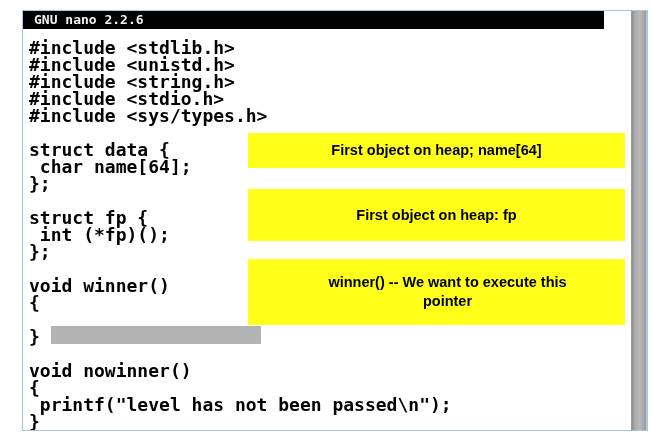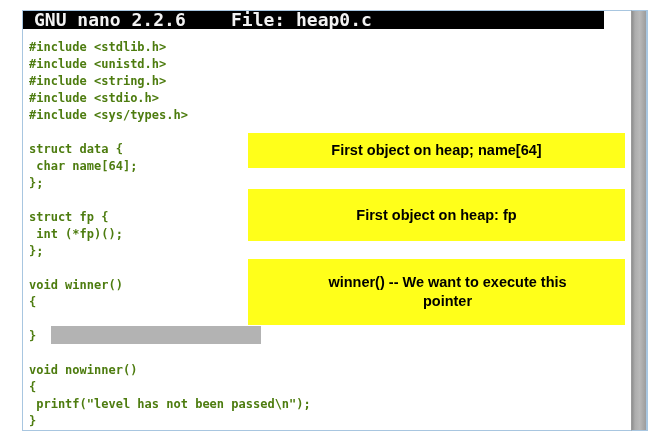--- a/index.html
+++ b/index.html
@@ -31,21 +31,21 @@
   
   #title-bar {
     position: absolute;
     left: 0;
     top: 0;
     width: 581px;
     height: 18px;
     background: #000000;
     color: #f2f2f2;
     font-family: "DejaVu Sans Mono", monospace;
-    font-size: 18px;
+    font-size: 13px;
     font-weight: bold;
     line-height: 18px;
     white-space: pre;
     overflow: hidden;
   }
   #title-bar .tb-app {
     position: absolute;
     left: 11px;
     top: 0;
   }
@@ -64,24 +64,24 @@
     bottom: 0;
     overflow: hidden;
     background: #ffffff;
   }
   #code-text {
     position: absolute;
     left: 6px;
     top: 10px;
     margin: 0;
     font-family: "DejaVu Sans Mono", monospace;
-    font-size: 12px;
+    font-size: 18px;
     font-weight: bold;
     line-height: 17px;
-    color: #4d7c0f;
+    color: #000000;
     white-space: pre;
     letter-spacing: 0px;
   }
 
   
   #redaction-bar {
     position: absolute;
     left: 28px;
     top: 297px;
     width: 210px;
@@ -125,21 +125,20 @@
   #callout-3 { left: 248px; top: 259px; width: 377px; height: 66px; padding-left: 28px; }
   .callout .line2 { display: block; }
 </style>
 </head>
 <body>
 
 <div id="editor-window">
 
   <div id="title-bar">
     <span class="tb-app">GNU nano 2.2.6</span>
-    <span class="tb-file">File: heap0.c</span>
   </div>
 
   <div id="code-area">
     <pre id="code-text">#include &lt;stdlib.h&gt;
 #include &lt;unistd.h&gt;
 #include &lt;string.h&gt;
 #include &lt;stdio.h&gt;
 #include &lt;sys/types.h&gt;
 
 struct data {

